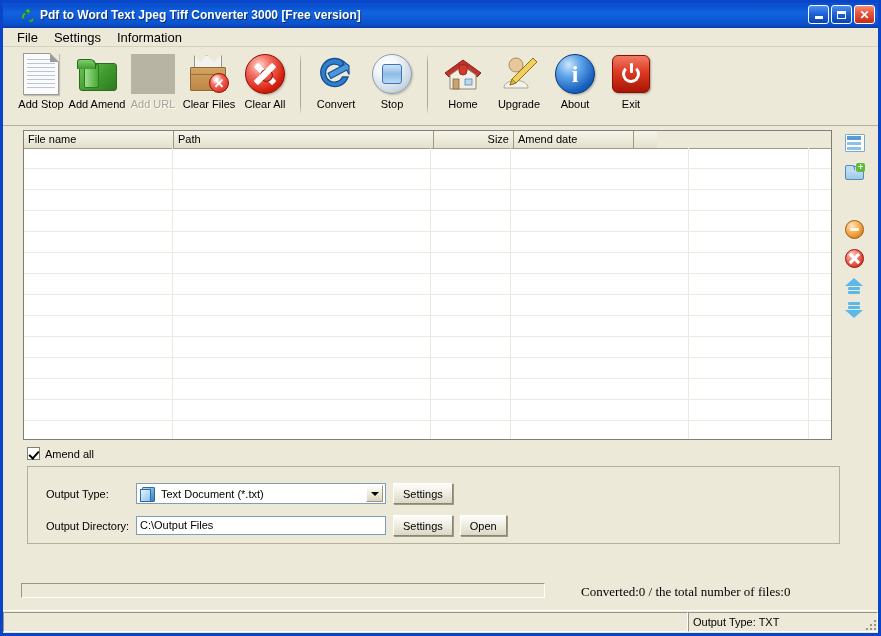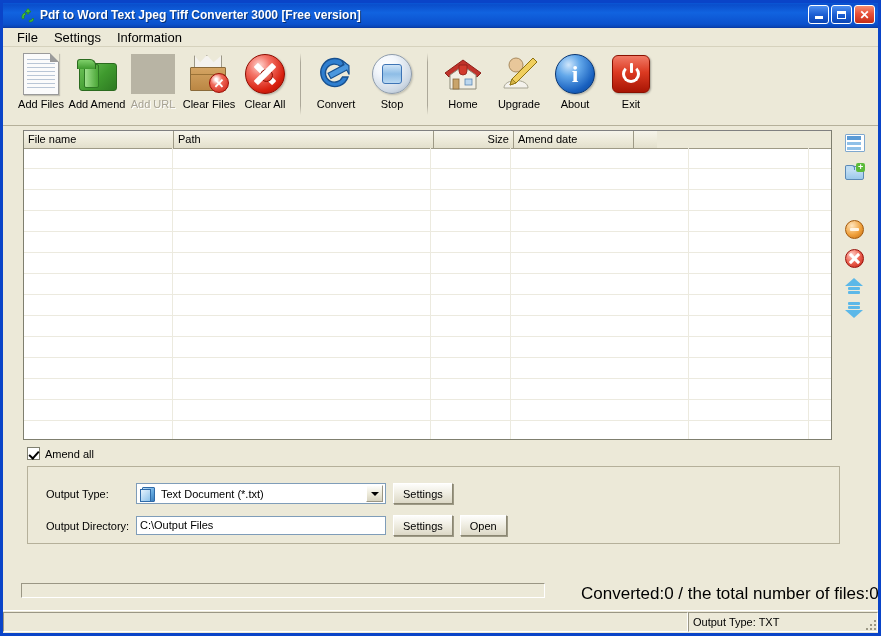--- a/index.html
+++ b/index.html
@@ -241,21 +241,21 @@
   }
 
   
   .statusarea{
     position:absolute;left:0;right:0;bottom:0;height:54px;background:#ece9d8;
   }
   .progress{
     position:absolute;left:18px;top:4px;width:524px;height:15px;box-sizing:border-box;
     background:#ece9d8;border:1px solid #9a9684;border-right-color:#fff;border-bottom-color:#fff;
   }
-  .convtext{position:absolute;left:578px;top:5px;font-size:17px;color:#000;white-space:nowrap;}
+  .convtext{position:absolute;left:578px;top:5px;font-size:13px;color:#000;white-space:nowrap;font-family:Liberation Serif, serif;}
   .statusbar{
     position:absolute;left:0;right:0;bottom:0;height:22px;background:#ece9d8;
     border-top:1px solid #fff;display:flex;align-items:center;
   }
   .sb-panel{
     height:20px;box-sizing:border-box;border:1px solid #9a9684;border-right-color:#fff;border-bottom-color:#fff;
     display:flex;align-items:center;padding:0 4px;font-size:11px;color:#000;
   }
   .sb-left{flex:1 1 auto;margin:0 0 0 0;}
   .sb-right{width:190px;position:relative;}
@@ -294,21 +294,21 @@
     <div class="menuitem">Settings</div>
     <div class="menuitem">Information</div>
   </div>
 
   <div class="toolbar">
 
     <div class="tbtn">
       <div class="ico">
           <div class="ic-doc"></div>
         </div>
-      <div class="lbl">Add Files</div>
+      <div class="lbl">Add Stop</div>
     </div>
 
     <div class="tbtn">
       <div class="ico">
         <div class="ic-folder">
             <div class="fb"></div>
             <div class="fin"></div>
             <div class="ft"></div>
           </div>
       </div>

